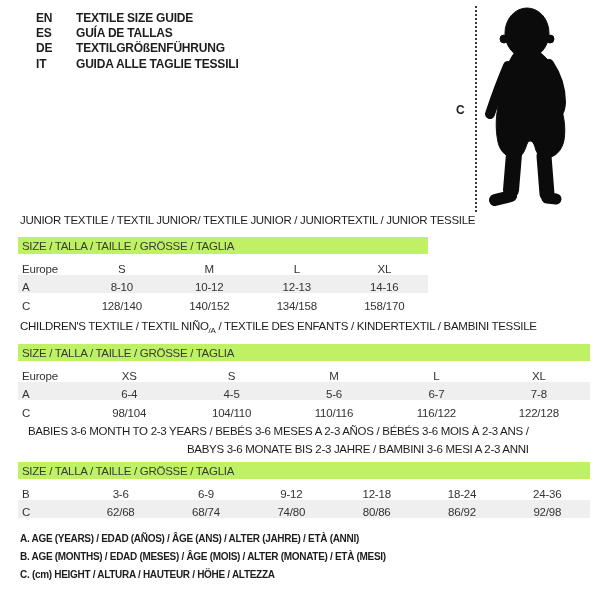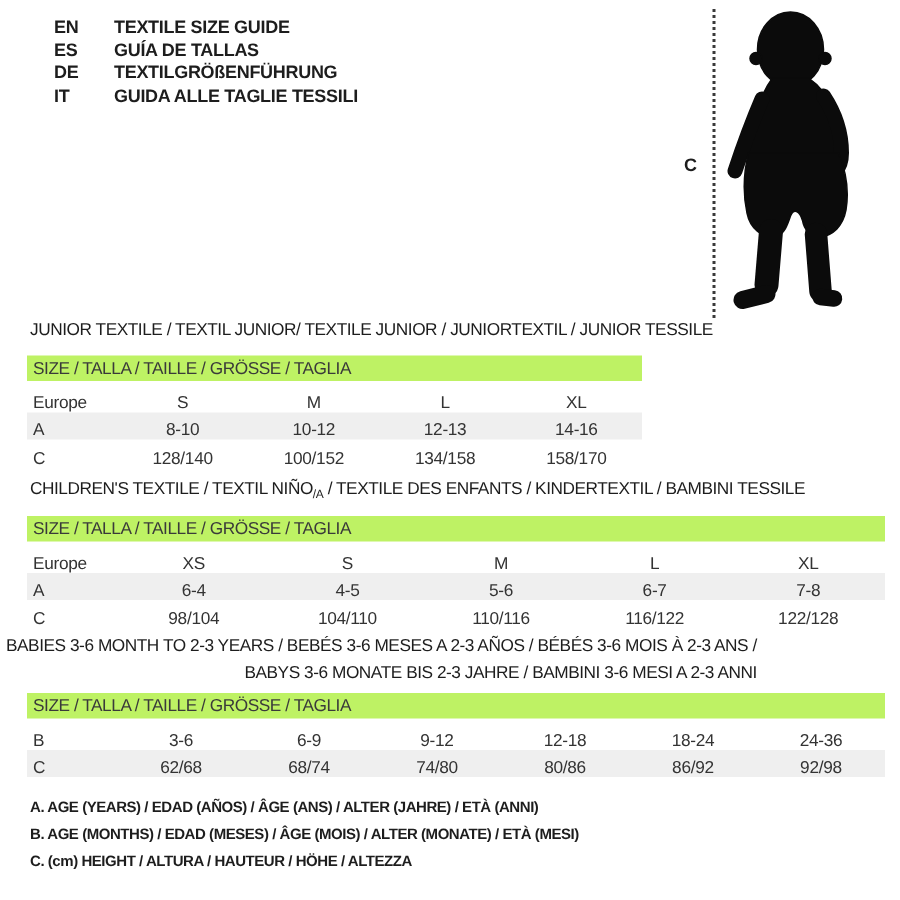--- a/index.html
+++ b/index.html
@@ -91,21 +91,21 @@
   <div class="trow stripe">
     <span class="c0">A</span>
     <span class="cc">8-10</span>
     <span class="cc">10-12</span>
     <span class="cc">12-13</span>
     <span class="cc">14-16</span>
   </div>
   <div class="trow">
     <span class="c0">C</span>
     <span class="cc">128/140</span>
-    <span class="cc">100/152</span>
+    <span class="cc">140/152</span>
     <span class="cc">134/158</span>
     <span class="cc">158/170</span>
   </div>
 </div>
 
 <div class="abs sec-title" style="left:20px;top:317px;"><span>CHILDREN'S TEXTILE / TEXTIL NIÑO</span><sub>/A</sub><span> / TEXTILE DES ENFANTS / KINDERTEXTIL / BAMBINI TESSILE</span></div>
 <div class="abs tbl" style="left:18px;top:344px;width:572px;">
   <div class="size-bar">
     <span>SIZE / TALLA / TAILLE / GRÖSSE / TAGLIA</span>
   </div>
@@ -128,21 +128,21 @@
   <div class="trow">
     <span class="c0">C</span>
     <span class="cc">98/104</span>
     <span class="cc">104/110</span>
     <span class="cc">110/116</span>
     <span class="cc">116/122</span>
     <span class="cc">122/128</span>
   </div>
 </div>
 
-<div class="abs" style="left:4px;top:422px;">
+<div class="abs" style="left:28px;top:422px;">
   <div class="sec-title">BABIES 3-6 MONTH TO 2-3 YEARS / BEBÉS 3-6 MESES A 2-3 AÑOS / BÉBÉS 3-6 MOIS À 2-3 ANS /</div>
   <div class="sec-title">BABYS 3-6 MONATE BIS 2-3 JAHRE / BAMBINI 3-6 MESI A 2-3 ANNI</div>
 </div>
 <div class="abs tbl" style="left:18px;top:462px;width:572px;">
   <div class="size-bar">
     <span>SIZE / TALLA / TAILLE / GRÖSSE / TAGLIA</span>
   </div>
   <div class="trow">
     <span class="c0">B</span>
     <span class="cc">3-6</span>

